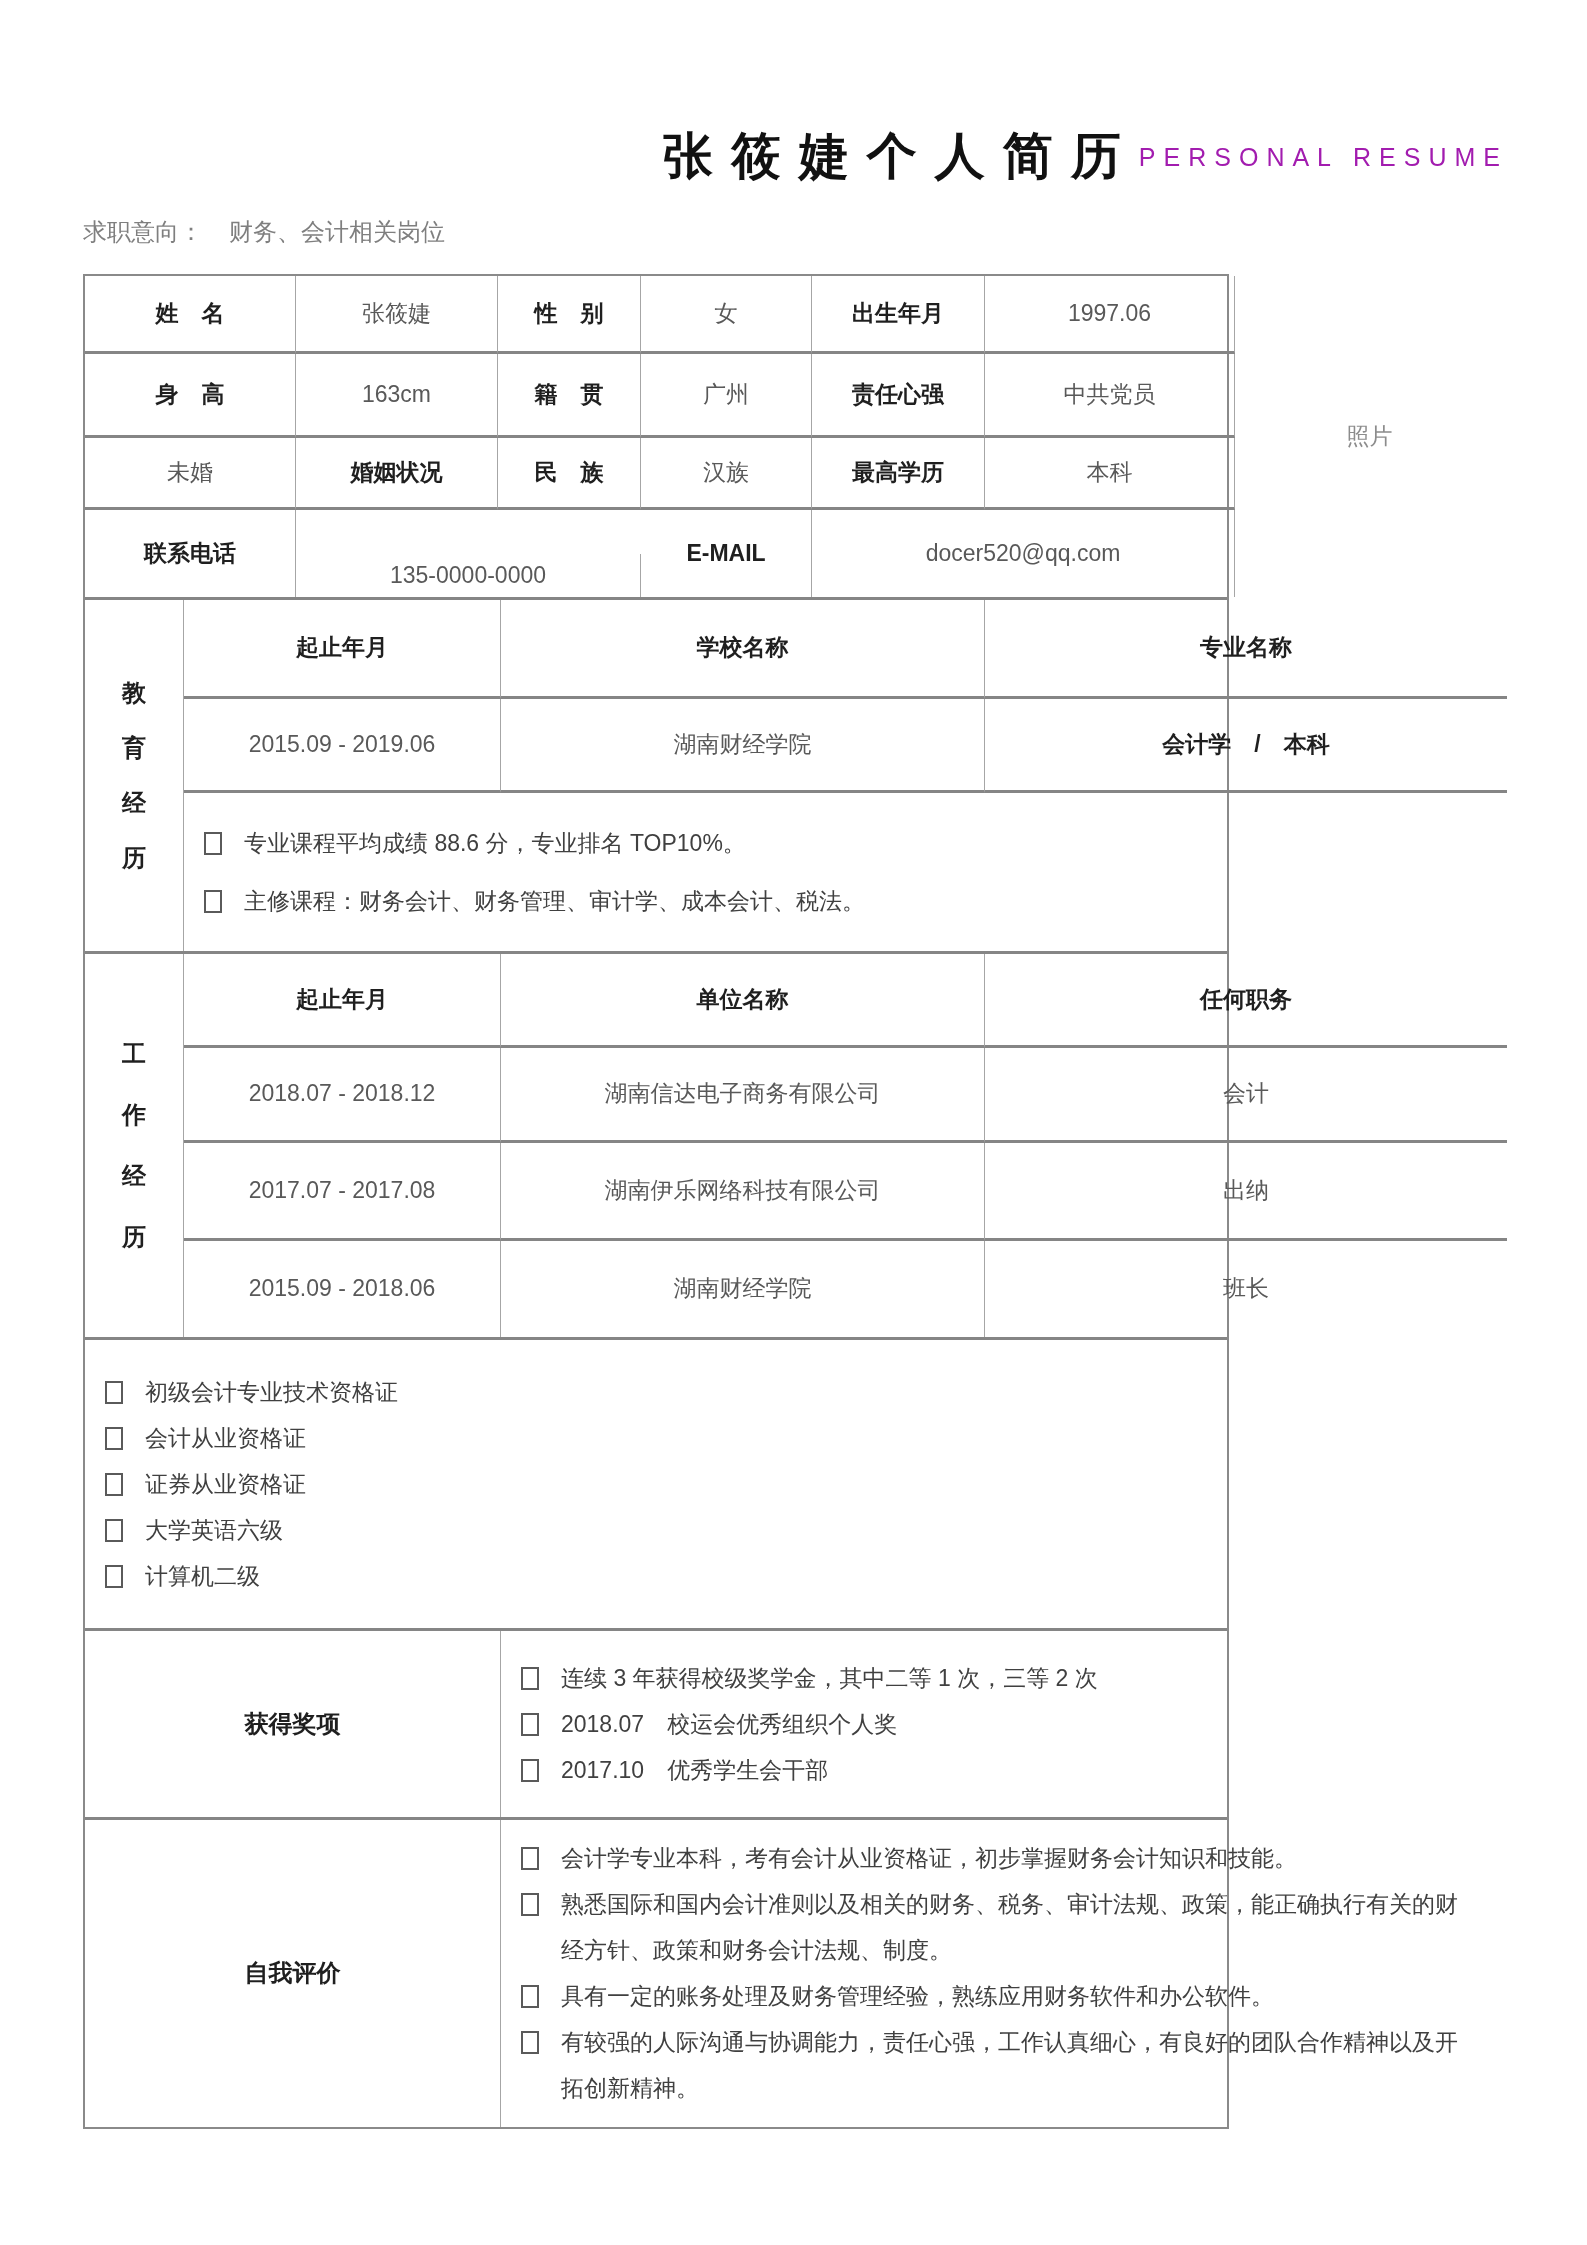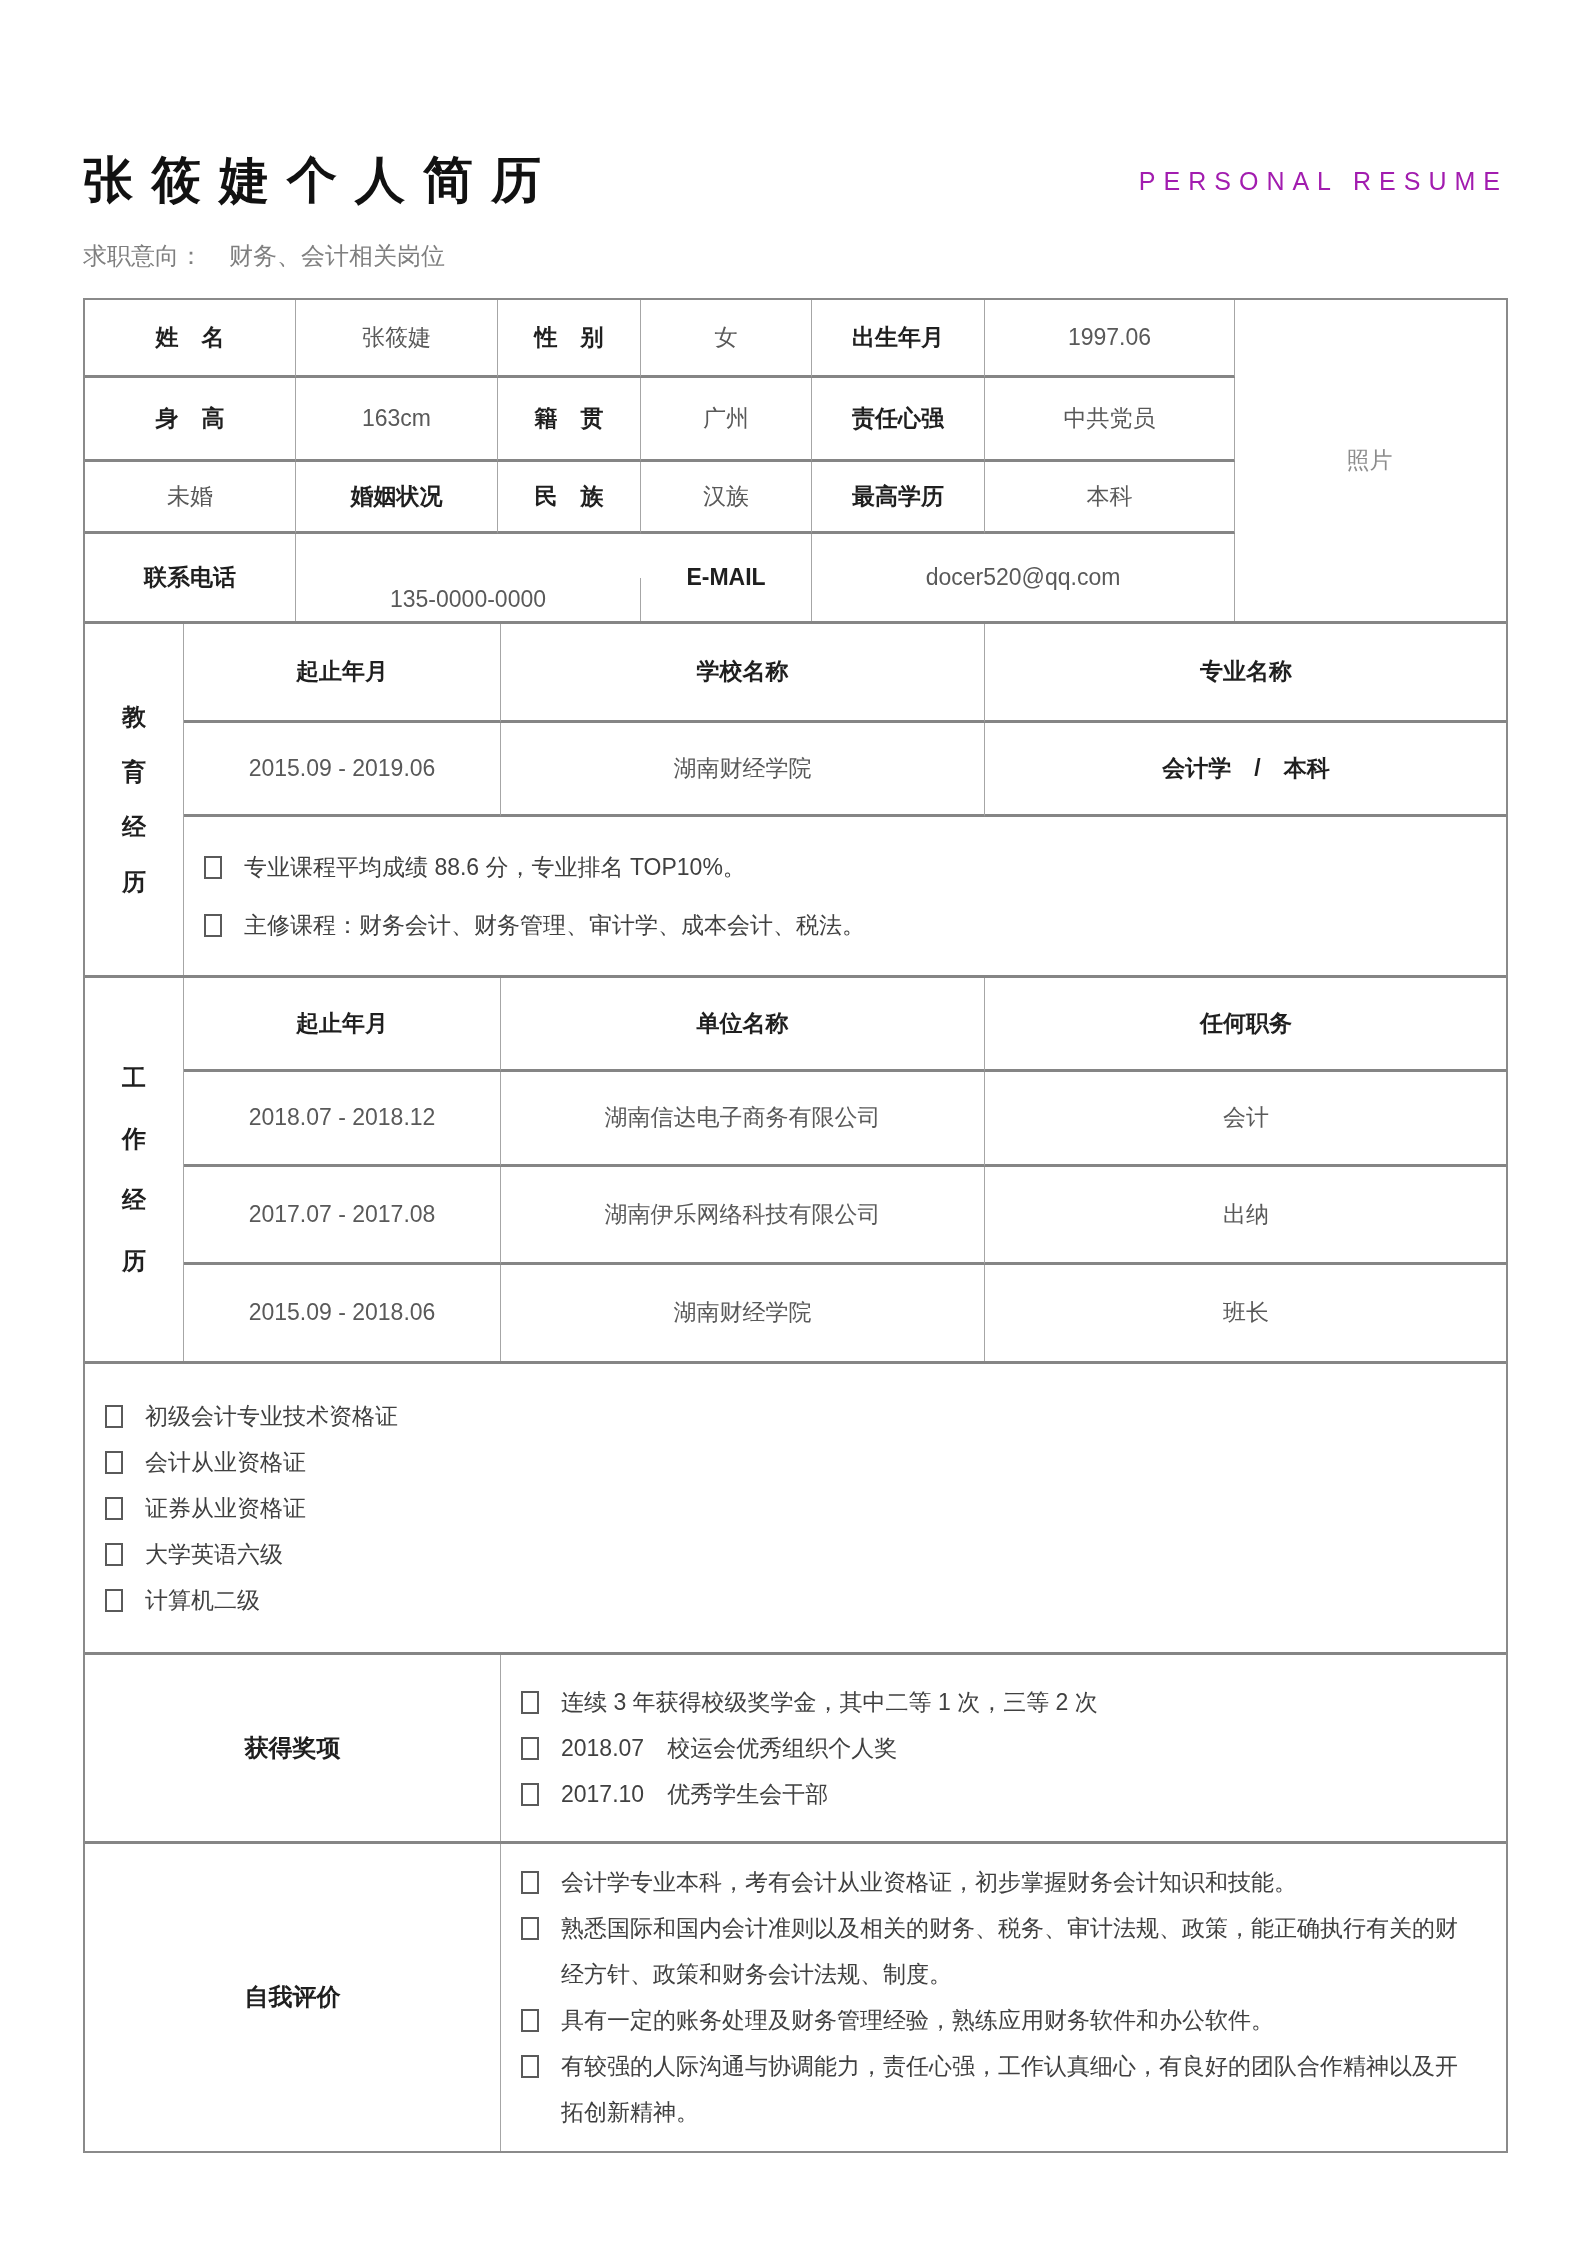--- a/index.html
+++ b/index.html
@@ -8,39 +8,39 @@
     font-family:"Liberation Sans","DejaVu Sans",sans-serif;
     color:#262626;
     position:relative;
   }
   .page{
     padding:128px 79px 0 83px;
     box-sizing:border-box;
   }
   
   .header-row{
-    display:flex;align-items:flex-end;justify-content:space-between;margin-top:24px;
+    display:flex;align-items:flex-end;justify-content:flex-end;
   }
   .doc-title{
     font-size:50px;font-weight:bold;color:#111111;
     letter-spacing:18px;line-height:1.15;white-space:nowrap;
   }
   .doc-subtitle{
     font-size:25px;color:#a21caf;letter-spacing:8px;
     line-height:1.1;padding-bottom:14px;white-space:nowrap;
   }
   .job-intent{
     margin-top:30px;font-size:24px;color:#7f7f7f;
     display:flex;align-items:center;
   }
   .job-intent .ji-value{margin-left:26px;}
   
   .resume-table{
     margin-top:26px;
-    width:1425px;box-sizing:border-box;
+    width:1146px;box-sizing:border-box;
     border:2px solid #8a8a8a;
   }
   .section{border-bottom:3px solid #858585;}
   .section:last-child{border-bottom:none;}
   .cell{
     display:flex;align-items:center;justify-content:center;
     box-sizing:border-box;text-align:center;
     font-size:23px;
   }
   .v-div{border-right:1px solid #a6a6a6;}

